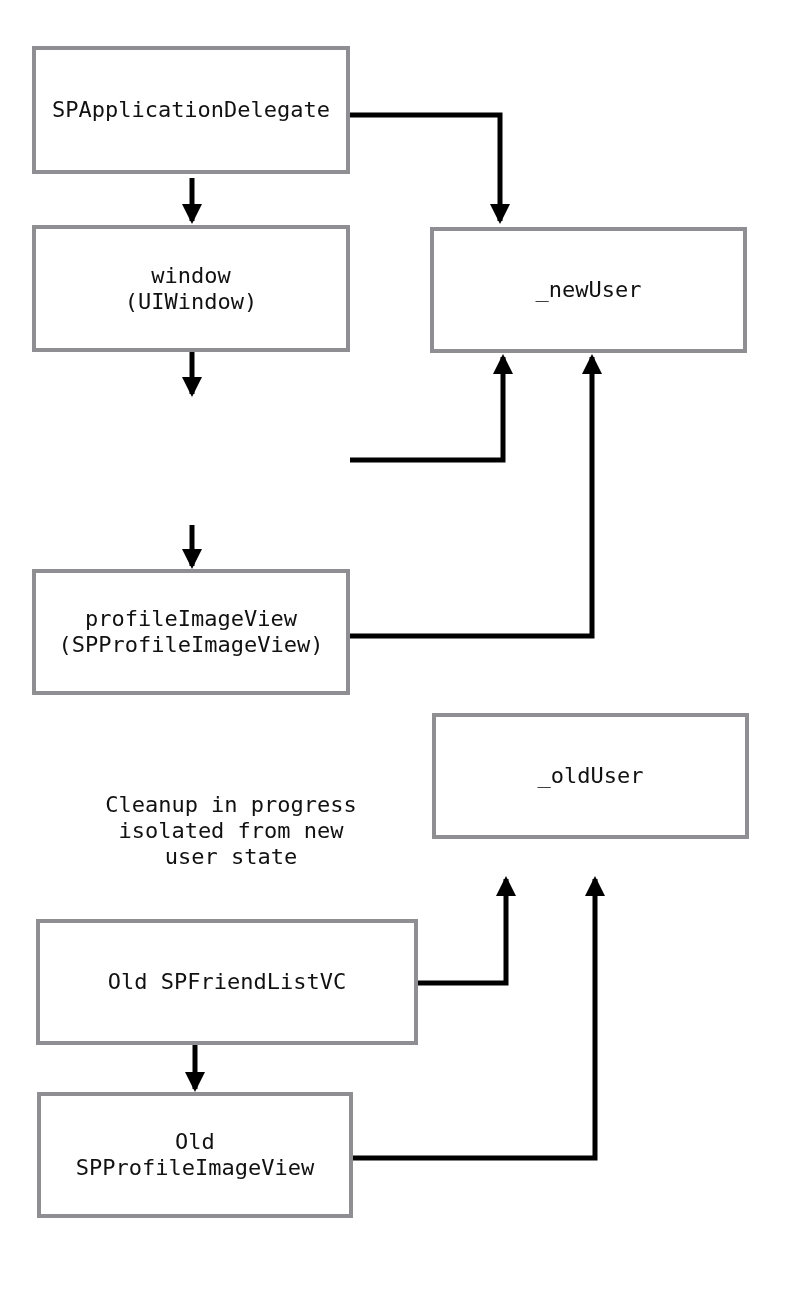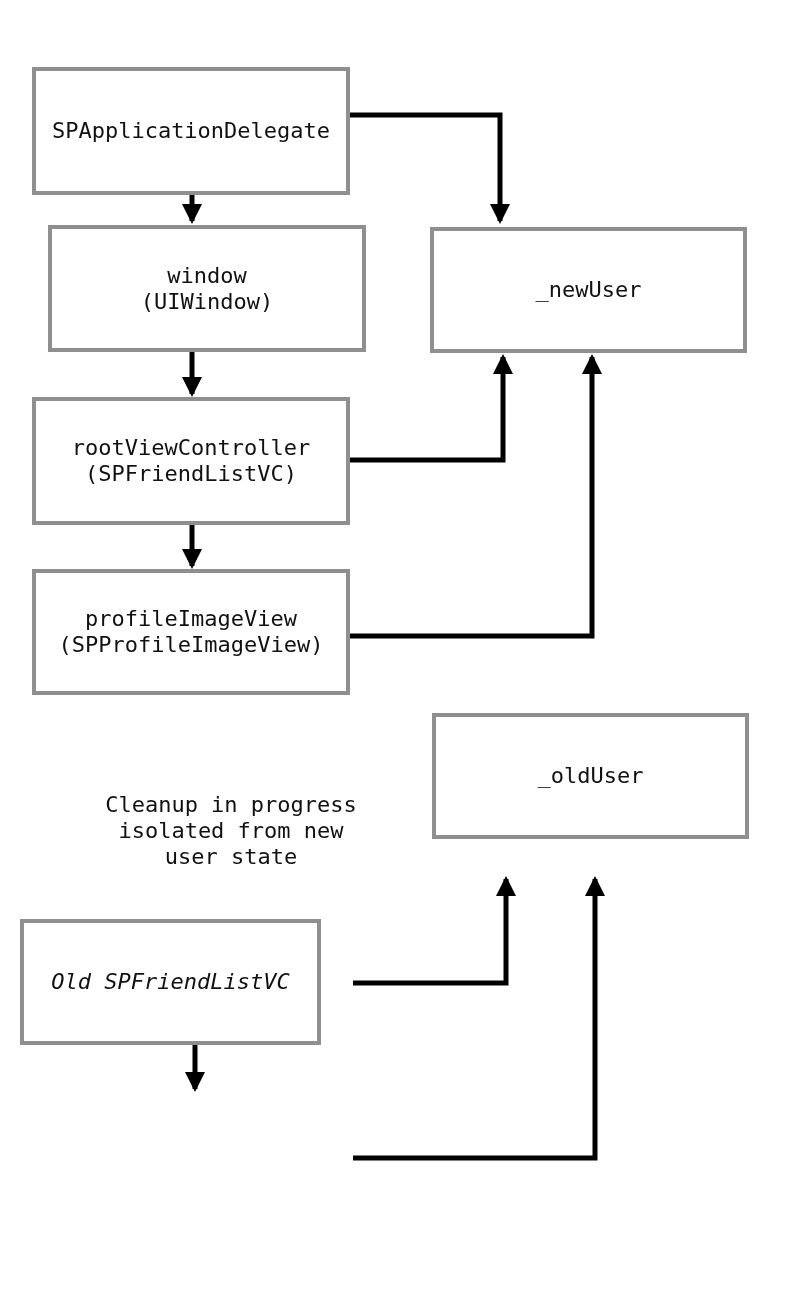--- a/index.html
+++ b/index.html
@@ -72,35 +72,35 @@
     <path class="connector" marker-end="url(#ah)" d="M192,352 V394"></path>
     <path class="connector" marker-end="url(#ah)" d="M192,525 V566"></path>
     <path class="connector" marker-end="url(#ah)" d="M350,115 H500 V221"></path>
     <path class="connector" marker-end="url(#ah)" d="M350,460 H503 V357"></path>
     <path class="connector" marker-end="url(#ah)" d="M350,636 H592 V357"></path>
     <path class="connector" marker-end="url(#ah)" d="M195,1045 V1089"></path>
     <path class="connector" marker-end="url(#ah)" d="M353,983 H506 V879"></path>
     <path class="connector" marker-end="url(#ah)" d="M353,1158 H595 V879"></path>
   </svg>
 
-  <div class="box" style="left:32px; top:67px; width:318px; height:128px;">SPApplicationDelegate</div>
+  <div class="box" style="left:32px; top:46px; width:318px; height:128px;">SPApplicationDelegate</div>
 
-  <div class="box" style="left:32px; top:225px; width:318px; height:127px;margin-left:16px;">window
+  <div class="box" style="left:32px; top:225px; width:318px; height:127px;">window
 (UIWindow)</div>
 
-  <div class="box" style="left:32px; top:397px; width:318px; height:128px;">rootViewController
-(SPFriendListVC)</div>
 
   <div class="box" style="left:32px; top:569px; width:318px; height:126px;">profileImageView
 (SPProfileImageView)</div>
 
   <div class="box" style="left:430px; top:227px; width:317px; height:126px;">_newUser</div>
 
   <div class="box" style="left:432px; top:713px; width:317px; height:126px;">_oldUser</div>
 
-  <div class="box" style="left:20px; top:919px; width:301px; height:126px;font-style:italic;">Old SPFriendListVC</div>
+  <div class="box" style="left:36px; top:919px; width:382px; height:126px;">Old SPFriendListVC</div>
 
+  <div class="box" style="left:37px; top:1092px; width:316px; height:126px;">Old
+SPProfileImageView</div>
 
   <div class="note">Cleanup in progress
 isolated from new
 user state</div>
 
 </div>
 
 </body></html>

